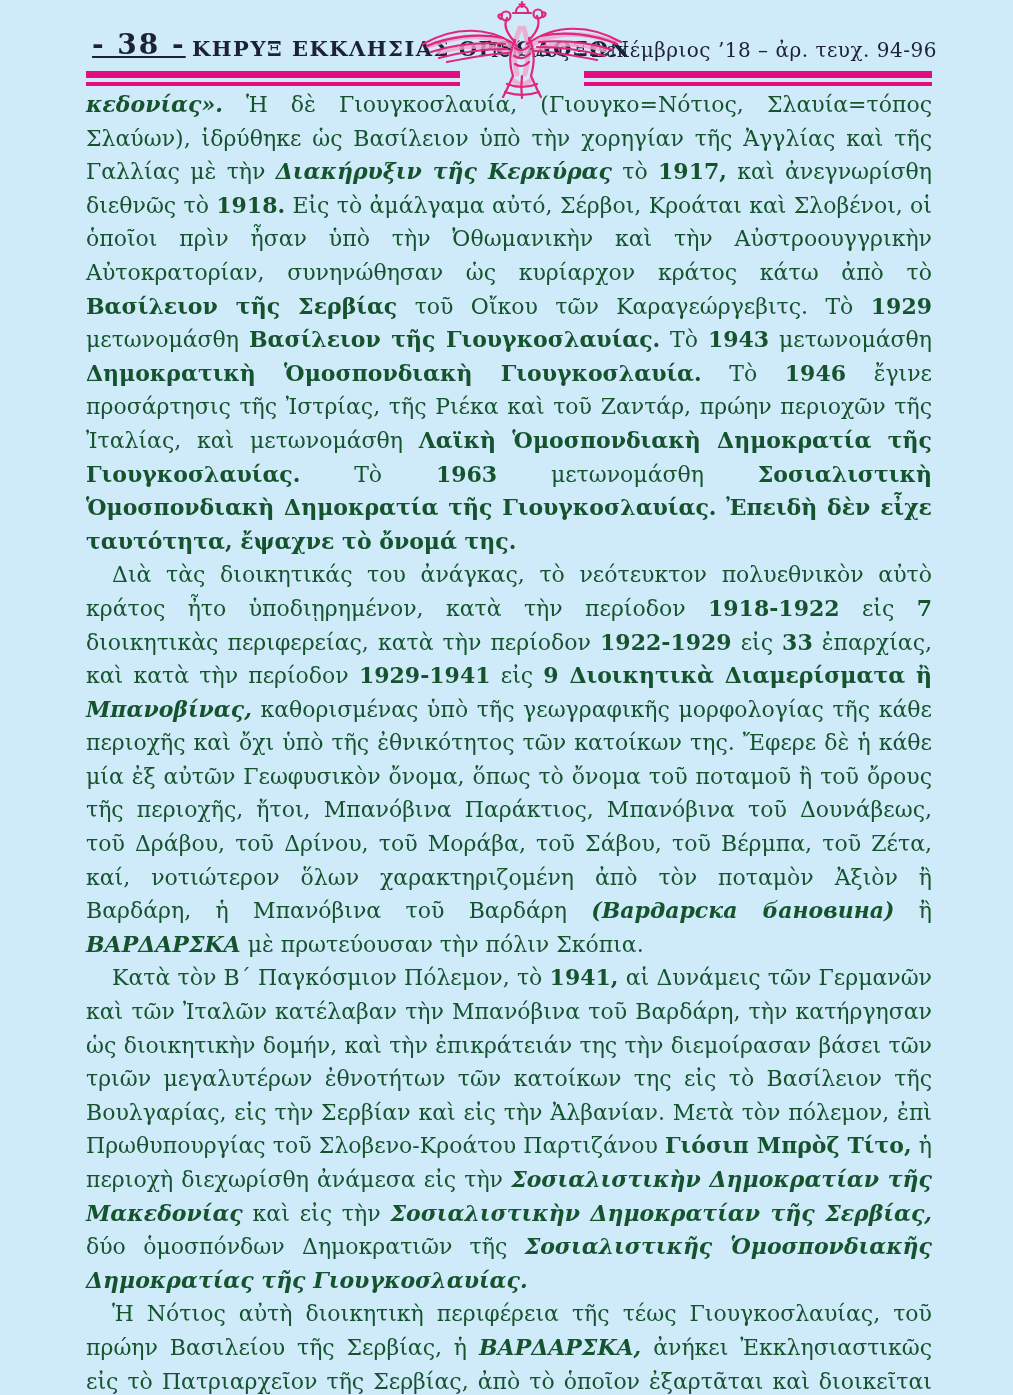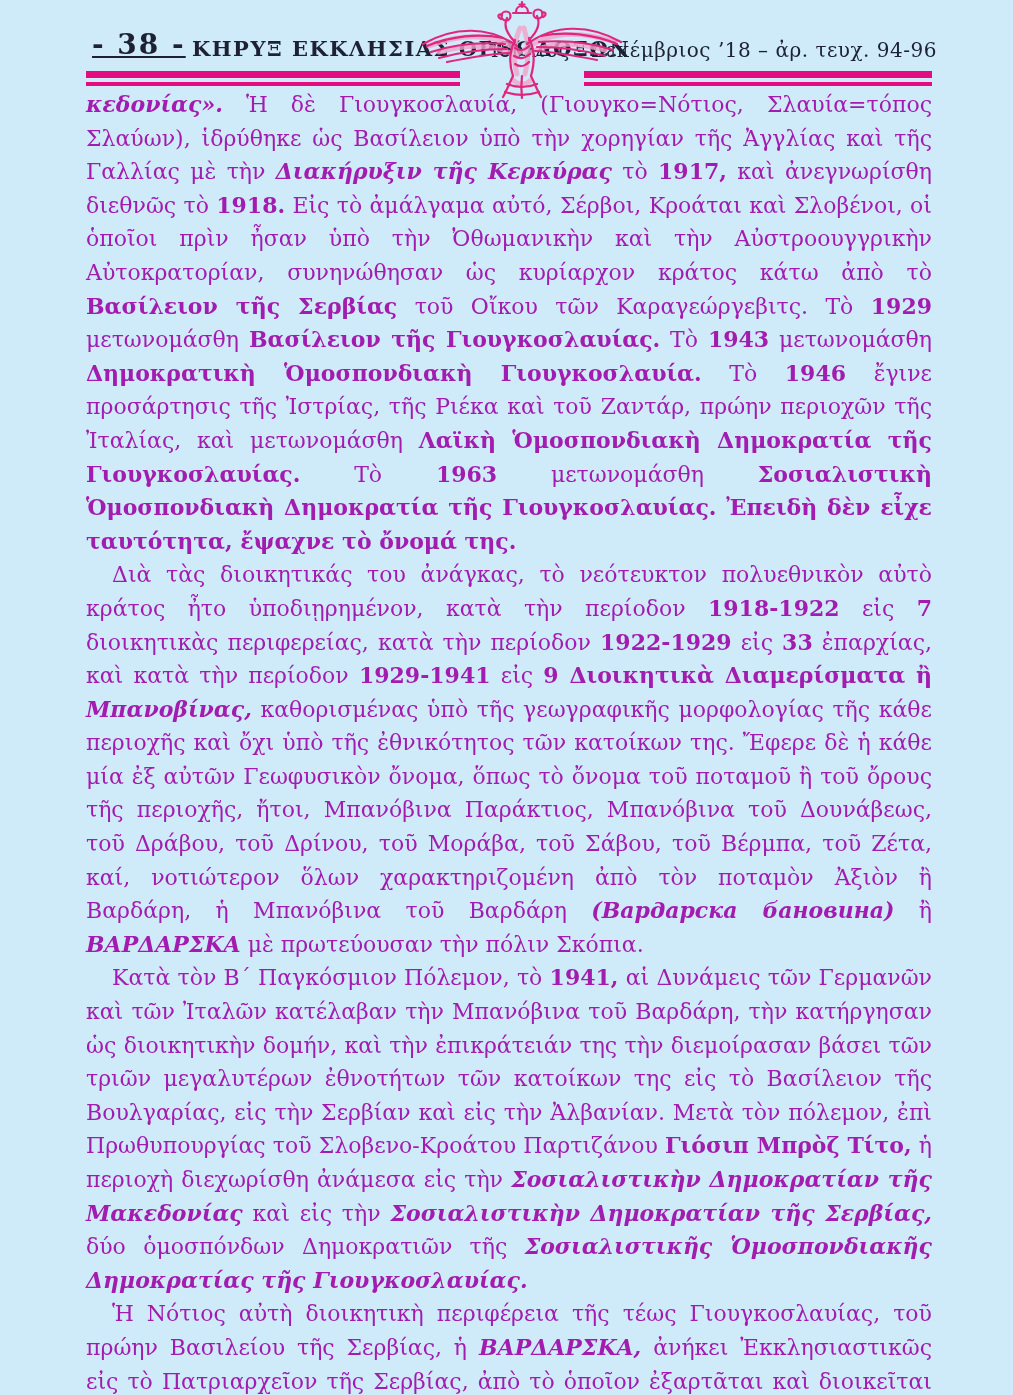--- a/index.html
+++ b/index.html
@@ -40,21 +40,21 @@
   }
   
   .page-body{
     position:absolute;left:86px;top:88px;width:846px;
   }
   .para{
     margin:0;
     font-size:22px;
     line-height:33.6px;
     text-align:justify;
-    color:#a21caf;
+    color:#14532d;
   }
   .para.indent{text-indent:26px;}
   .para span.b{font-weight:bold;}
   .para span.bi{font-weight:bold;font-style:italic;}
 </style>
 </head>
 <body>
 
 <div class="hdr">
   <span class="pgnum">- 38 -</span>

